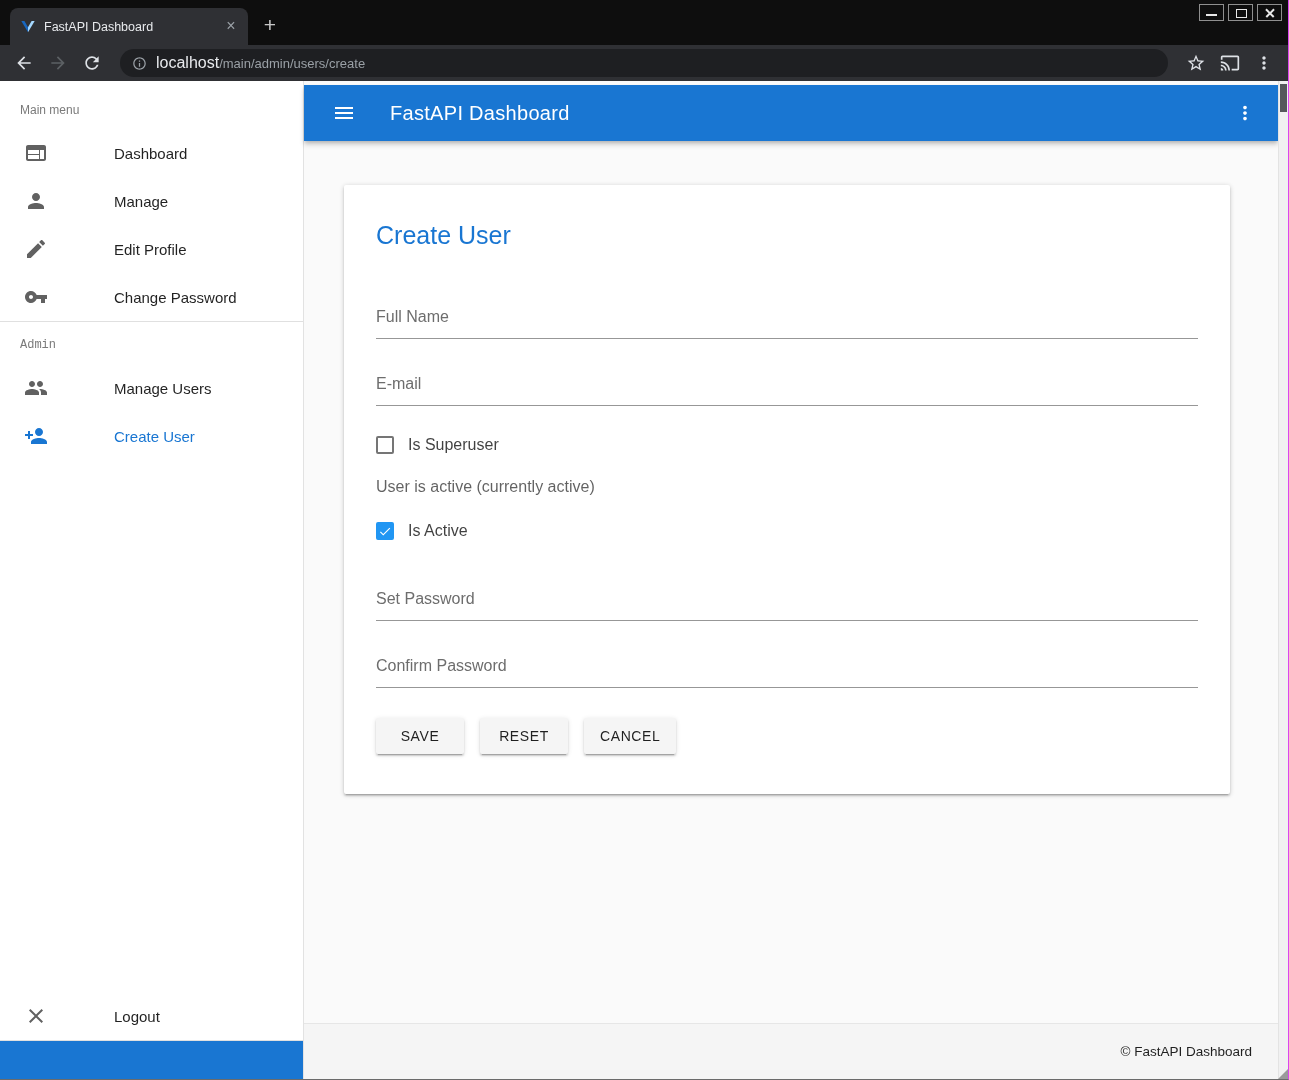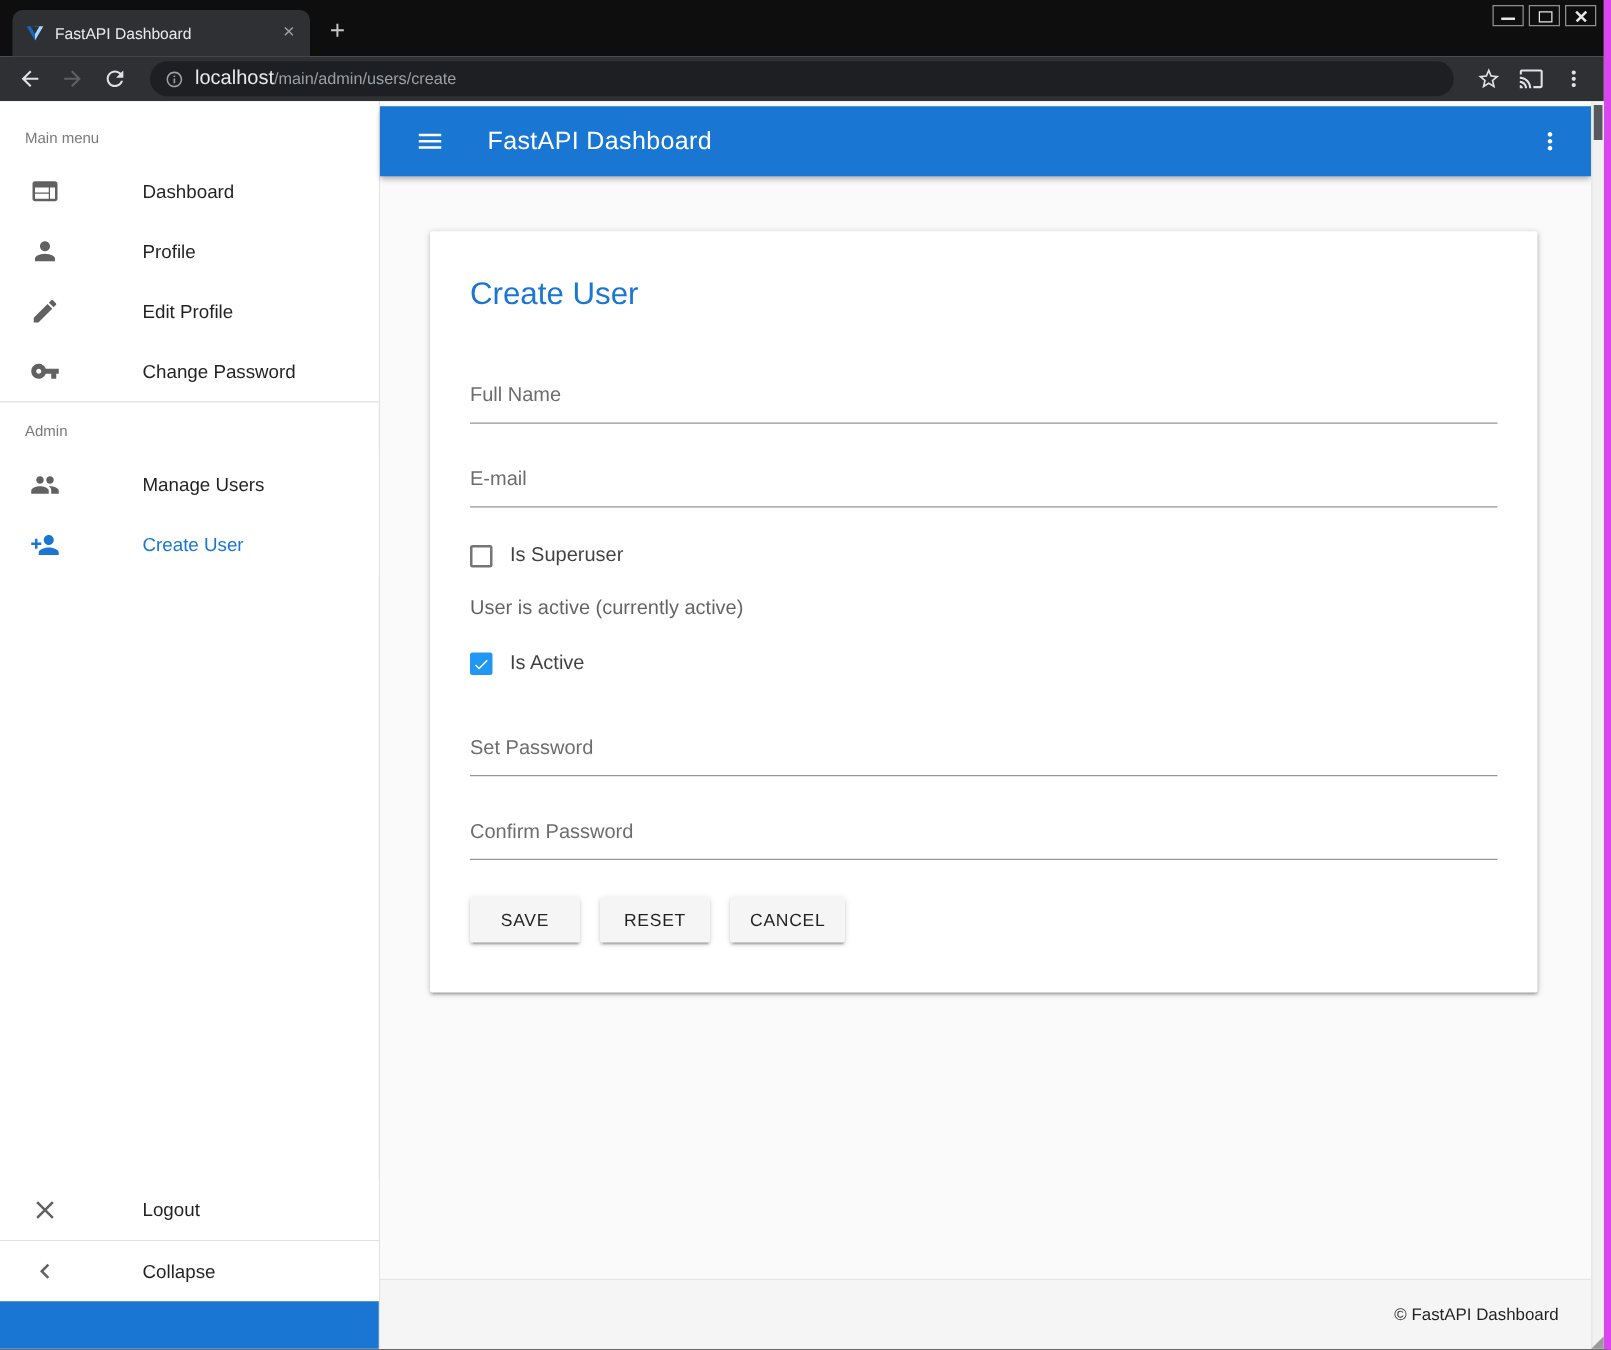--- a/index.html
+++ b/index.html
@@ -1,18 +1,18 @@
 <!DOCTYPE html>
 <html><head>
 <meta charset="utf-8">
 <style>
   * { box-sizing: border-box; margin: 0; padding: 0; }
   html, body { width: 1289px; height: 1080px; }
   body { font-family: "Liberation Sans", sans-serif; overflow: hidden; background: #fff; }
-  .window { width: 1289px; height: 1080px; display: flex; flex-direction: column; position: relative; border-right: 6px solid #d946ef; border-bottom: 1px solid #6b6b6b; }
+  .window { width: 1289px; height: 1080px; display: flex; flex-direction: column; position: relative; border-right: 1px solid #d946ef; border-bottom: 1px solid #6b6b6b; }
 
   
   .titlebar { height: 45px; background: #0e0e0e; display: flex; align-items: flex-end; padding-left: 10px; position: relative; flex: 0 0 auto; }
   .tab { width: 238px; height: 37px; background: #2f3034; border-radius: 8px 8px 0 0; display: flex; align-items: center; padding: 0 8px 0 10px; gap: 8px; cursor: default; }
   .favicon { width: 16px; height: 16px; flex: 0 0 auto; }
   .tab-title { color: #e8eaed; font-size: 12.5px; flex: 1; white-space: nowrap; overflow: hidden; }
   .tab-close { color: #9aa0a6; font-size: 16px; width: 18px; height: 18px; line-height: 16px; text-align: center; border-radius: 50%; cursor: pointer; }
   .newtab { width: 28px; height: 28px; margin: 0 0 5px 8px; color: #c7c7c7; font-size: 21px; line-height: 26px; text-align: center; border-radius: 50%; cursor: pointer; }
   .wincontrols { position: absolute; top: 4px; right: 6px; display: flex; gap: 4px; }
   .winbtn { width: 25px; height: 17px; border: 1px solid #8f8f8f; background: #0e0e0e; position: relative; cursor: pointer; }
@@ -29,21 +29,21 @@
   .omnibox { flex: 1; height: 28px; background: #1e1f22; border-radius: 14px; margin: 0 8px; display: flex; align-items: center; padding: 0 12px; gap: 9px; cursor: text; }
   .omnibox svg { width: 15px; height: 15px; fill: #9aa0a6; flex: 0 0 auto; }
   .omni-host { color: #e8eaed; font-size: 16px; }
   .omni-path { color: #9aa0a6; font-size: 13px; }
 
   
   .page { flex: 1; display: flex; min-height: 0; }
 
   .sidebar { width: 304px; background: #fff; border-right: 1px solid #e2e2e2; display: flex; flex-direction: column; flex: 0 0 auto; }
   .caption { padding: 22px 20px 12px; font-size: 12px; color: #7a7a7a; }
-  .caption.second { padding-top: 16px; }
+  .caption.second { padding-top: 16px; font-family: Liberation Mono, monospace; }
   .nav-item { height: 48px; display: flex; align-items: center; padding: 0 16px 0 24px; color: rgba(0,0,0,.87); font-size: 15px; cursor: pointer; background: #fff; gap: 38px; }
   .item-icon { width: 24px; height: 24px; margin-right: 28px; color: #616161; display: flex; align-items: center; justify-content: center; font-size: 24px; line-height: 24px; }
   .item-icon svg { width: 24px; height: 24px; fill: currentColor; }
   .nav-item.active { color: #1976d2; }
   .nav-item.active .item-icon { color: #1976d2; }
   .divider { height: 1px; background: #e0e0e0; flex: 0 0 auto; }
   .spacer { flex: 1; }
   .sidebar-blue { height: 38px; background: #1976d2; flex: 0 0 auto; }
 
   .main { flex: 1; display: flex; flex-direction: column; background: #fafafa; padding-top: 4px; min-width: 0; }
@@ -152,21 +152,21 @@
         </span>
         <span>Dashboard</span>
       </div>
 
       <div class="nav-item">
         <span class="item-icon">
           <svg viewBox="0 0 24 24">
               <path d="M12 12c2.21 0 4-1.79 4-4s-1.79-4-4-4-4 1.79-4 4 1.79 4 4 4zm0 2c-2.67 0-8 1.34-8 4v2h16v-2c0-2.66-5.33-4-8-4z"></path>
             </svg>
         </span>
-        <span>Profile</span>
+        <span>Manage</span>
       </div>
 
       <div class="nav-item">
         <span class="item-icon">
           <svg viewBox="0 0 24 24">
               <path d="M3 17.25V21h3.75L17.81 9.94l-3.75-3.75L3 17.25zM20.71 7.04c.39-.39.39-1.02 0-1.41l-2.34-2.34c-.39-.39-1.02-.39-1.41 0l-1.83 1.83 3.75 3.75 1.83-1.83z"></path>
             </svg>
         </span>
         <span>Edit Profile</span>
       </div>
@@ -207,28 +207,20 @@
         <span class="item-icon">
           <svg viewBox="0 0 24 24">
               <path d="M19 6.41L17.59 5 12 10.59 6.41 5 5 6.41 10.59 12 5 17.59 6.41 19 12 13.41 17.59 19 19 17.59 13.41 12z"></path>
             </svg>
         </span>
         <span>Logout</span>
       </div>
 
       <div class="divider"></div>
 
-      <div class="nav-item">
-        <span class="item-icon">
-          <svg viewBox="0 0 24 24">
-              <path d="M15.41 7.41L14 6l-6 6 6 6 1.41-1.41L10.83 12z"></path>
-            </svg>
-        </span>
-        <span>Collapse</span>
-      </div>
 
       <div class="sidebar-blue"></div>
     </aside>
 
     <div class="main">
 
       <header class="appbar">
         <div class="hamburger">
           <svg viewBox="0 0 24 24">
               <path d="M3 18h18v-2H3v2zm0-5h18v-2H3v2zm0-7v2h18V6H3z"></path>

